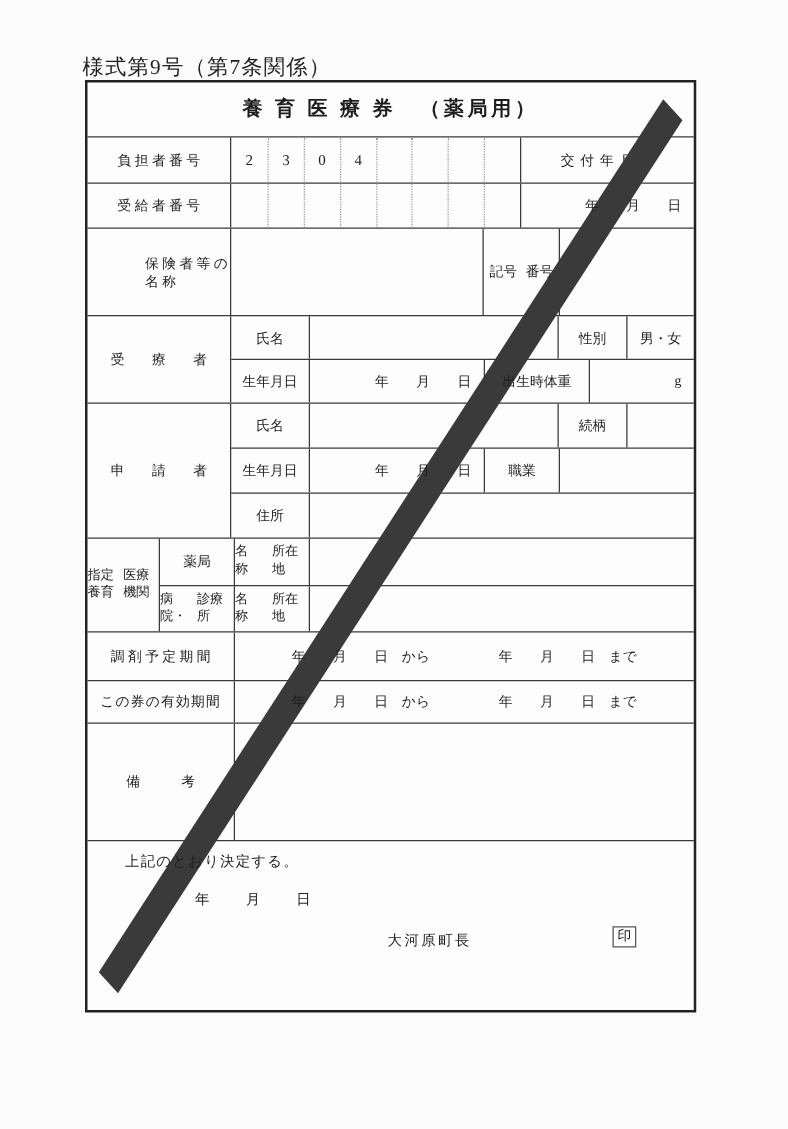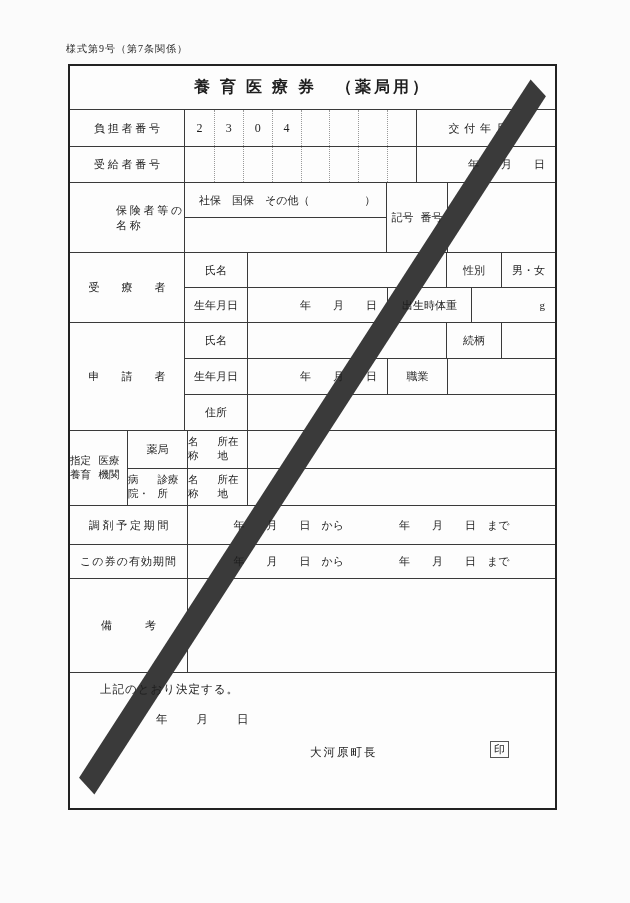--- a/index.html
+++ b/index.html
@@ -7,21 +7,21 @@
     width:630px;height:903px;
     background:#fbfbfb;
     font-family:"Liberation Serif","DejaVu Serif",serif;
     color:#1e1e1e;
     position:relative;
     -webkit-font-smoothing:antialiased;
   }
   .page{position:absolute;inset:0;}
   .form-note{
     position:absolute;left:66px;top:42px;
-    font-size:10px;letter-spacing:1px;
+    font-size:17px;letter-spacing:1px;
   }
   .form{
     position:absolute;left:68px;top:64px;
     width:489px;
     border:2px solid #222;
     background:#fdfdfd;
     box-sizing:border-box;
   }
   .band{display:flex;border-bottom:1px solid #3a3a3a;box-sizing:border-box;}
   .band:last-child{border-bottom:none;}
@@ -120,23 +120,20 @@
     </div>
 
     <div class="band h70">
       <div class="stack w115" style="border-right:1px solid #3a3a3a;">
         <div class="subrow">
             <div class="cell last" style="width:100%;padding-left:46px;">保 険 者 等 の 名 称</div>
           </div>
       </div>
       <div class="stack" style="width:202px;border-right:1px solid #3a3a3a;">
         <div class="subrow">
-            <div class="cell last left-pad" style="width:100%;">社保　国保　その他（　　　　　）</div>
-          </div>
-        <div class="subrow">
             <div class="cell last" style="width:100%;"></div>
           </div>
       </div>
       <div class="cell gap-lines" style="width:61px;">
         <div>記号</div>
         <div>番号</div>
       </div>
       <div class="cell wlast last"></div>
     </div>
 

